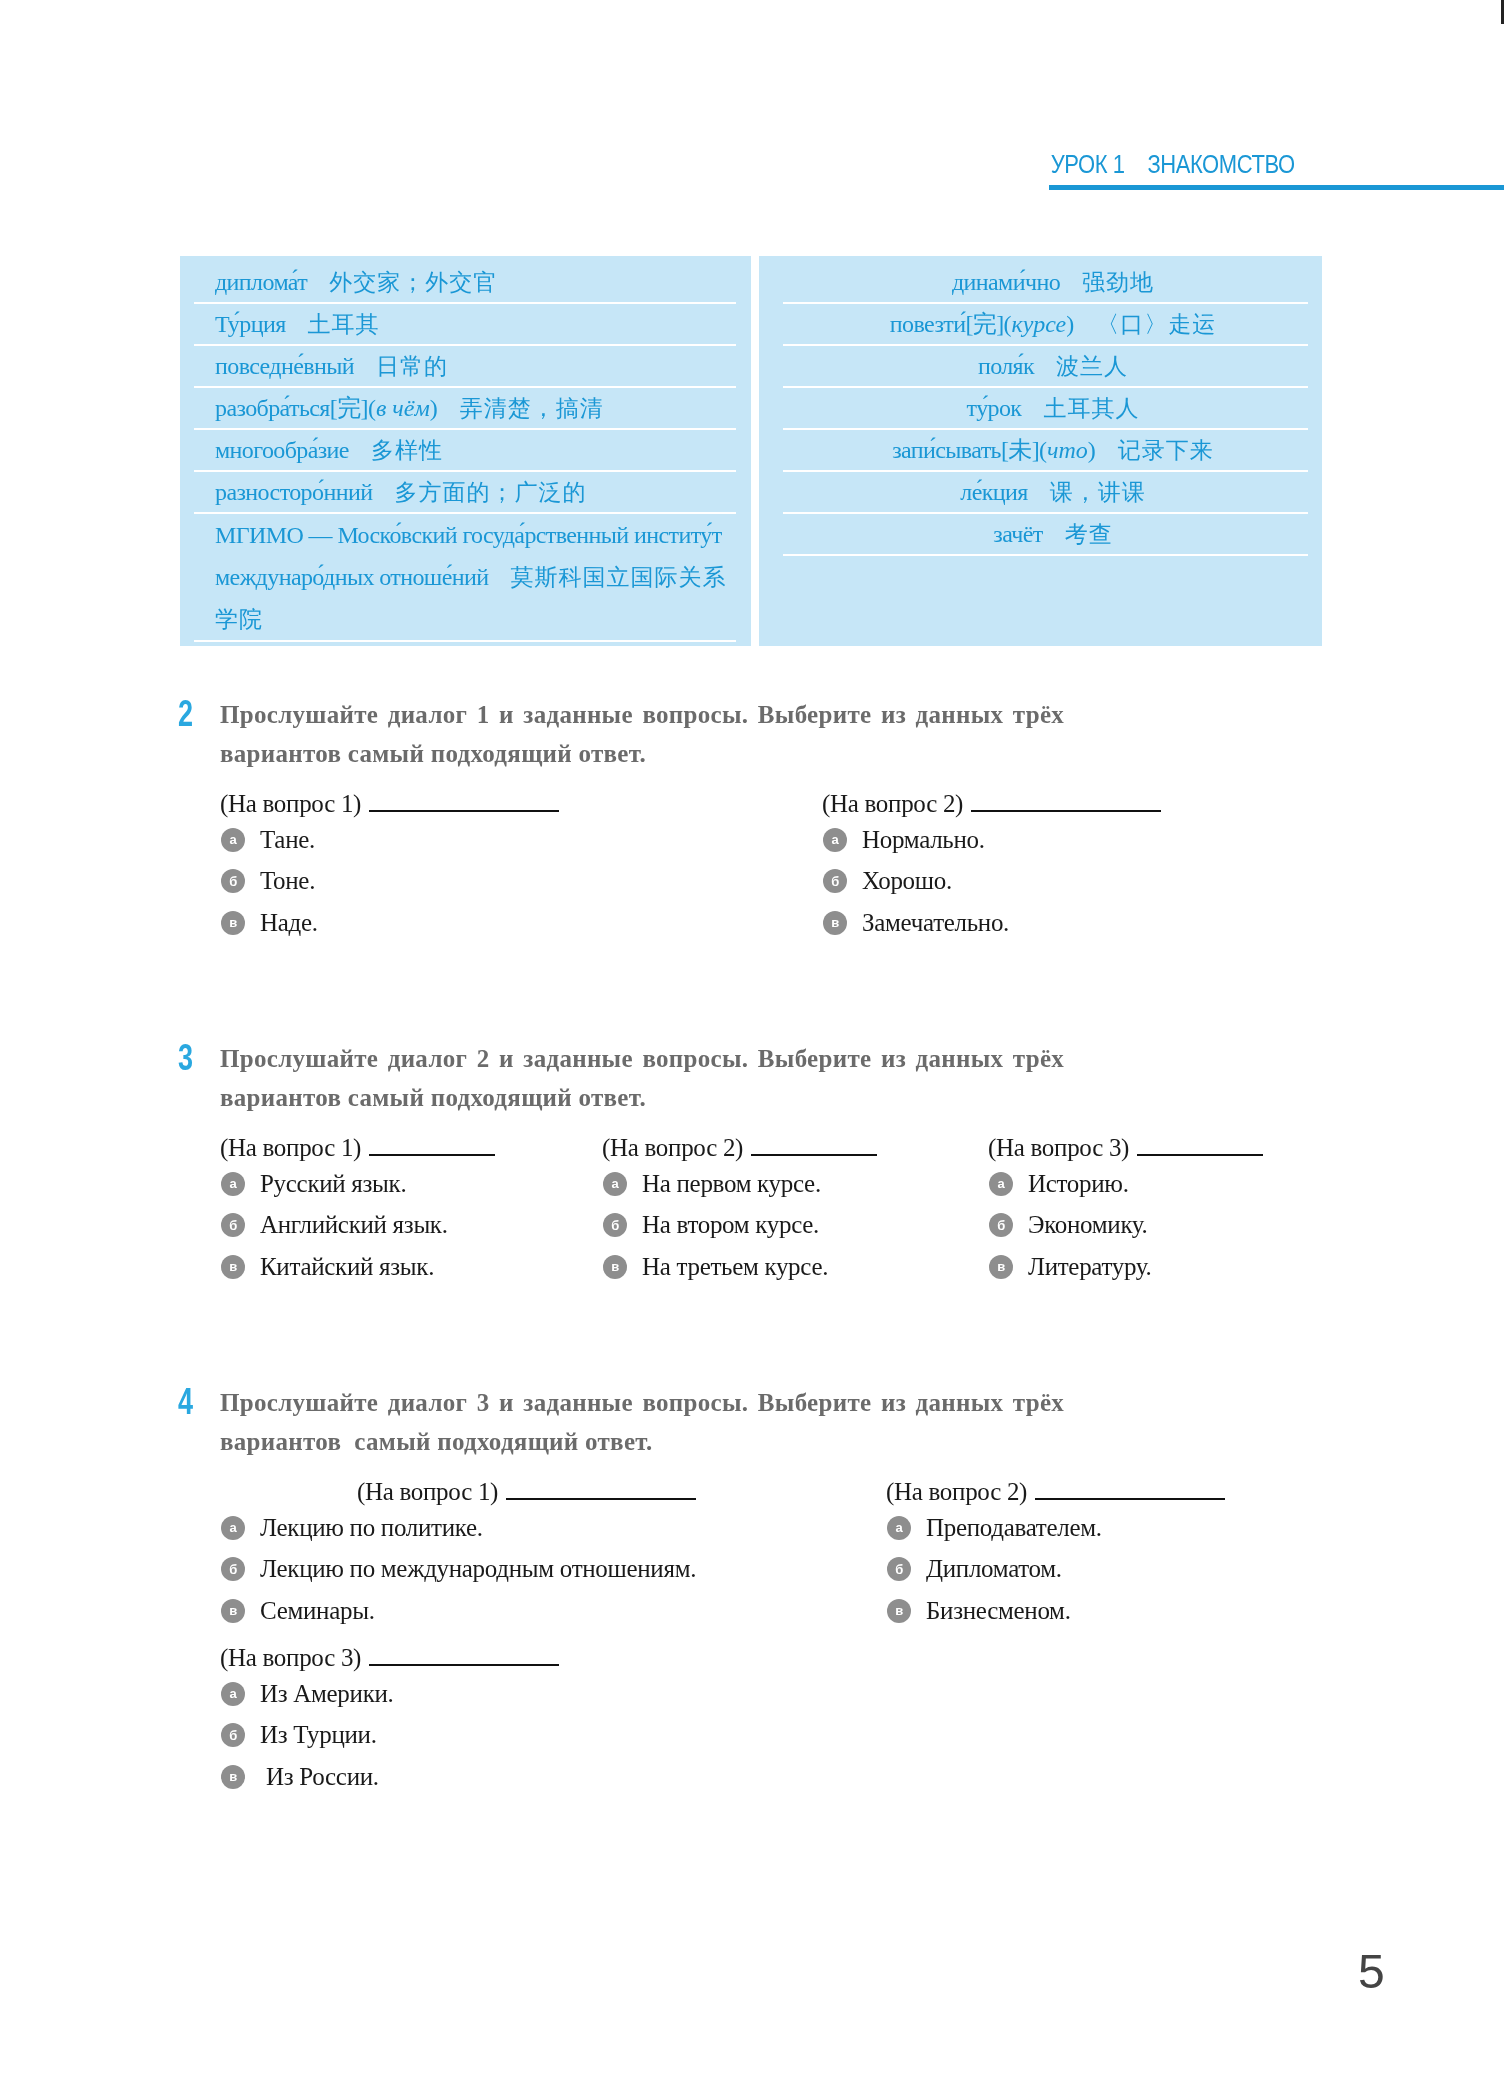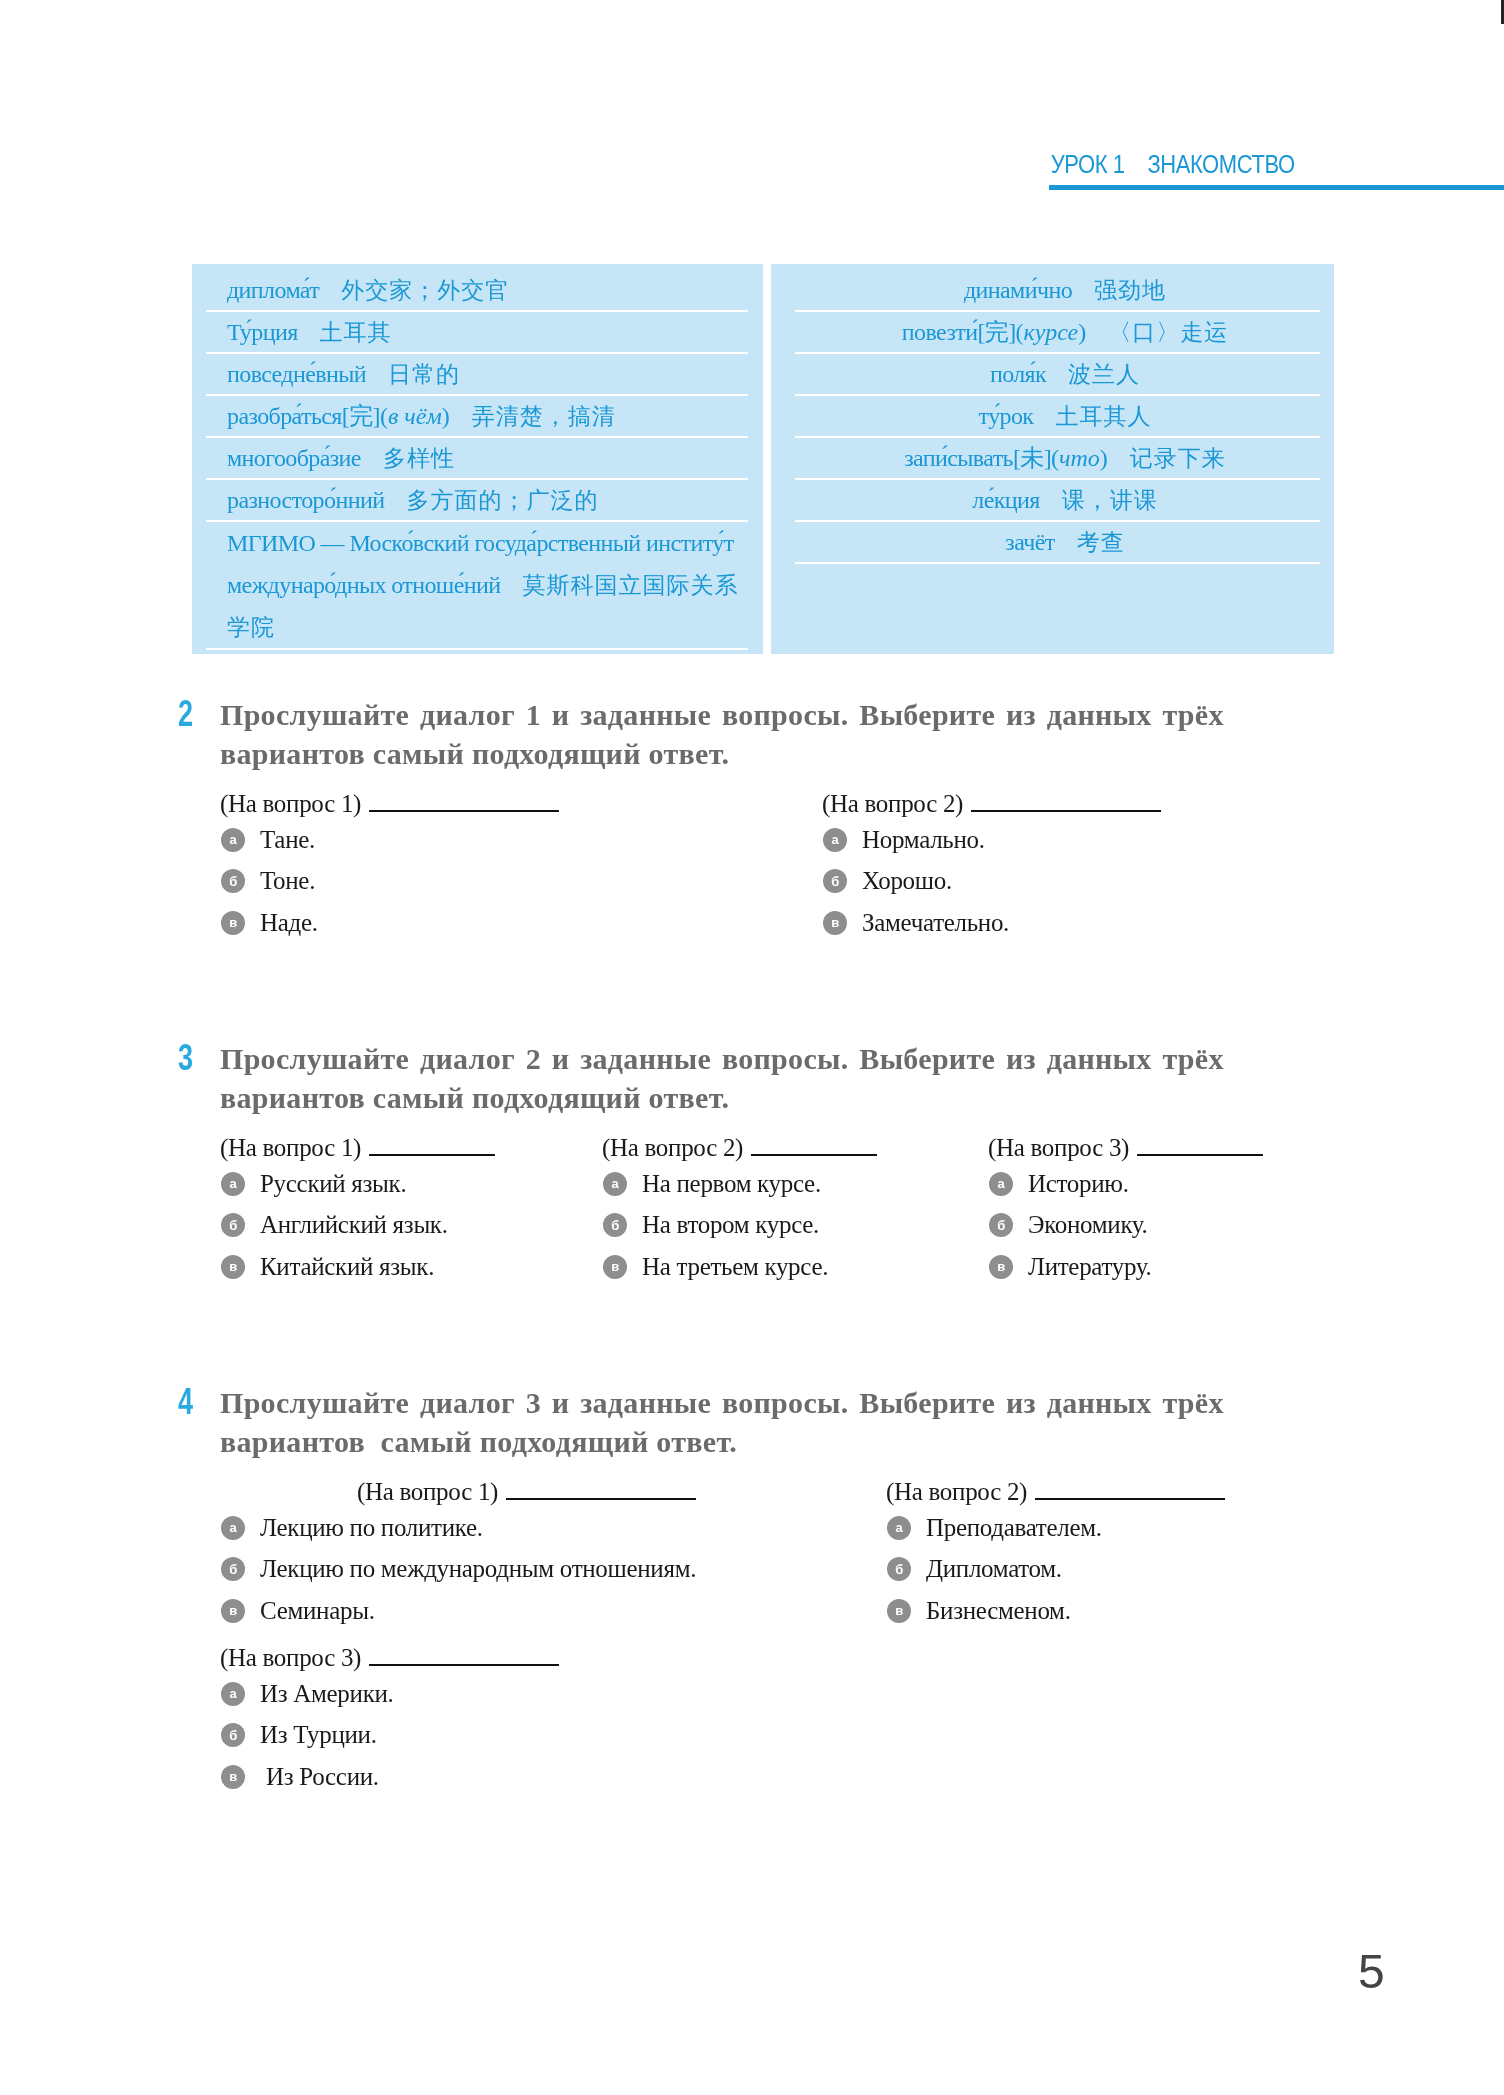--- a/index.html
+++ b/index.html
@@ -7,41 +7,41 @@
          font-family: "Liberation Serif", "DejaVu Serif", serif; color: #1a1a1a; }
 
   .edge-mark { position: absolute; right: 0; top: 0; width: 3px; height: 24px; background: #222; }
 
   .running-head { position: absolute; left: 1049px; top: 150px; width: 455px; }
   .running-head .txt { font-family: "Liberation Sans", "DejaVu Sans", sans-serif; color: #1a97d5;
         font-size: 25px; letter-spacing: -0.5px; padding-left: 2px; transform: scaleX(0.88); transform-origin: left; white-space: nowrap; }
   .running-head .txt span + span { margin-left: 26px; }
   .running-head .rule { height: 5px; background: #1a97d5; margin-top: 6px; }
 
-  .vocab { position: absolute; left: 192px; top: 256px; width: 1142px; height: 390px; margin-top: 8px; }
+  .vocab { position: absolute; left: 180px; top: 256px; width: 1142px; height: 390px; }
   .vocab .panel { position: absolute; top: 0; height: 390px; background: #c6e6f7; }
   .vocab .panel.left { left: 0; width: 571px; }
   .vocab .panel.right { left: 579px; width: 563px; }
   .vocab ul { list-style: none; margin: 0; padding: 0; position: absolute; top: 6px; }
   .vocab .panel.left ul { left: 14px; width: 542px; }
   .vocab .panel.right ul { left: 24px; width: 525px; text-align: center; }
   .vocab li { color: #1a97d5; font-size: 24px; line-height: 40px; height: 40px; border-bottom: 2px solid #ffffff;
               padding-left: 21px; white-space: nowrap; box-sizing: border-box; height: 42px; line-height: 40px; }
   .vocab .panel.right li { padding-left: 15px; }
   .vocab li.multi { height: auto; line-height: 42px; white-space: normal; }
   .vocab li .ru { letter-spacing: -0.6px; }
   .vocab li .gap { display: inline-block; width: 22px; }
   .vocab li .zh { font-family: "DejaVu Sans", sans-serif; font-size: 23px; letter-spacing: 1px; }
   .vocab li i { font-style: italic; }
 
   .exercise { position: absolute; left: 178px; width: 1150px; }
   .ex-num { position: absolute; left: 0; top: 0; font-family: "Liberation Sans", "DejaVu Sans", sans-serif;
             font-weight: bold; color: #2aa8e0; font-size: 36px; line-height: 38px; transform: scaleX(0.75); transform-origin: left; }
   .ex-title { position: absolute; left: 42px; top: 0; width: 1100px; color: #6b6b6b; font-weight: bold;
-              font-size: 30px; line-height: 39px; letter-spacing: 0.3px; }
+              font-size: 25px; line-height: 39px; letter-spacing: 0.3px; }
   .ex-title .l1 { display: block; white-space: nowrap; word-spacing: 3px; }
   .ex-title .l2 { display: block; white-space: nowrap; }
 
   .q { position: absolute; }
   .q .label { font-size: 25px; line-height: 30px; white-space: nowrap; letter-spacing: -0.3px; text-align: right; }
   .q .label .blank { display: inline-block; border-bottom: 2px solid #111; vertical-align: baseline; margin-left: 8px; height: 20px; }
   .q .opt { display: flex; align-items: center; height: 41.5px; font-size: 25px; white-space: nowrap; letter-spacing: -0.3px; }
   .q .badge { width: 24px; height: 24px; border-radius: 50%; background: #8e8e8e; color: #ffffff;
               font-family: "Liberation Sans", "DejaVu Sans", sans-serif; font-size: 13px; font-weight: bold;
               display: inline-flex; align-items: center; justify-content: center; margin-right: 15px; flex: 0 0 24px; margin-left: 1px; }

